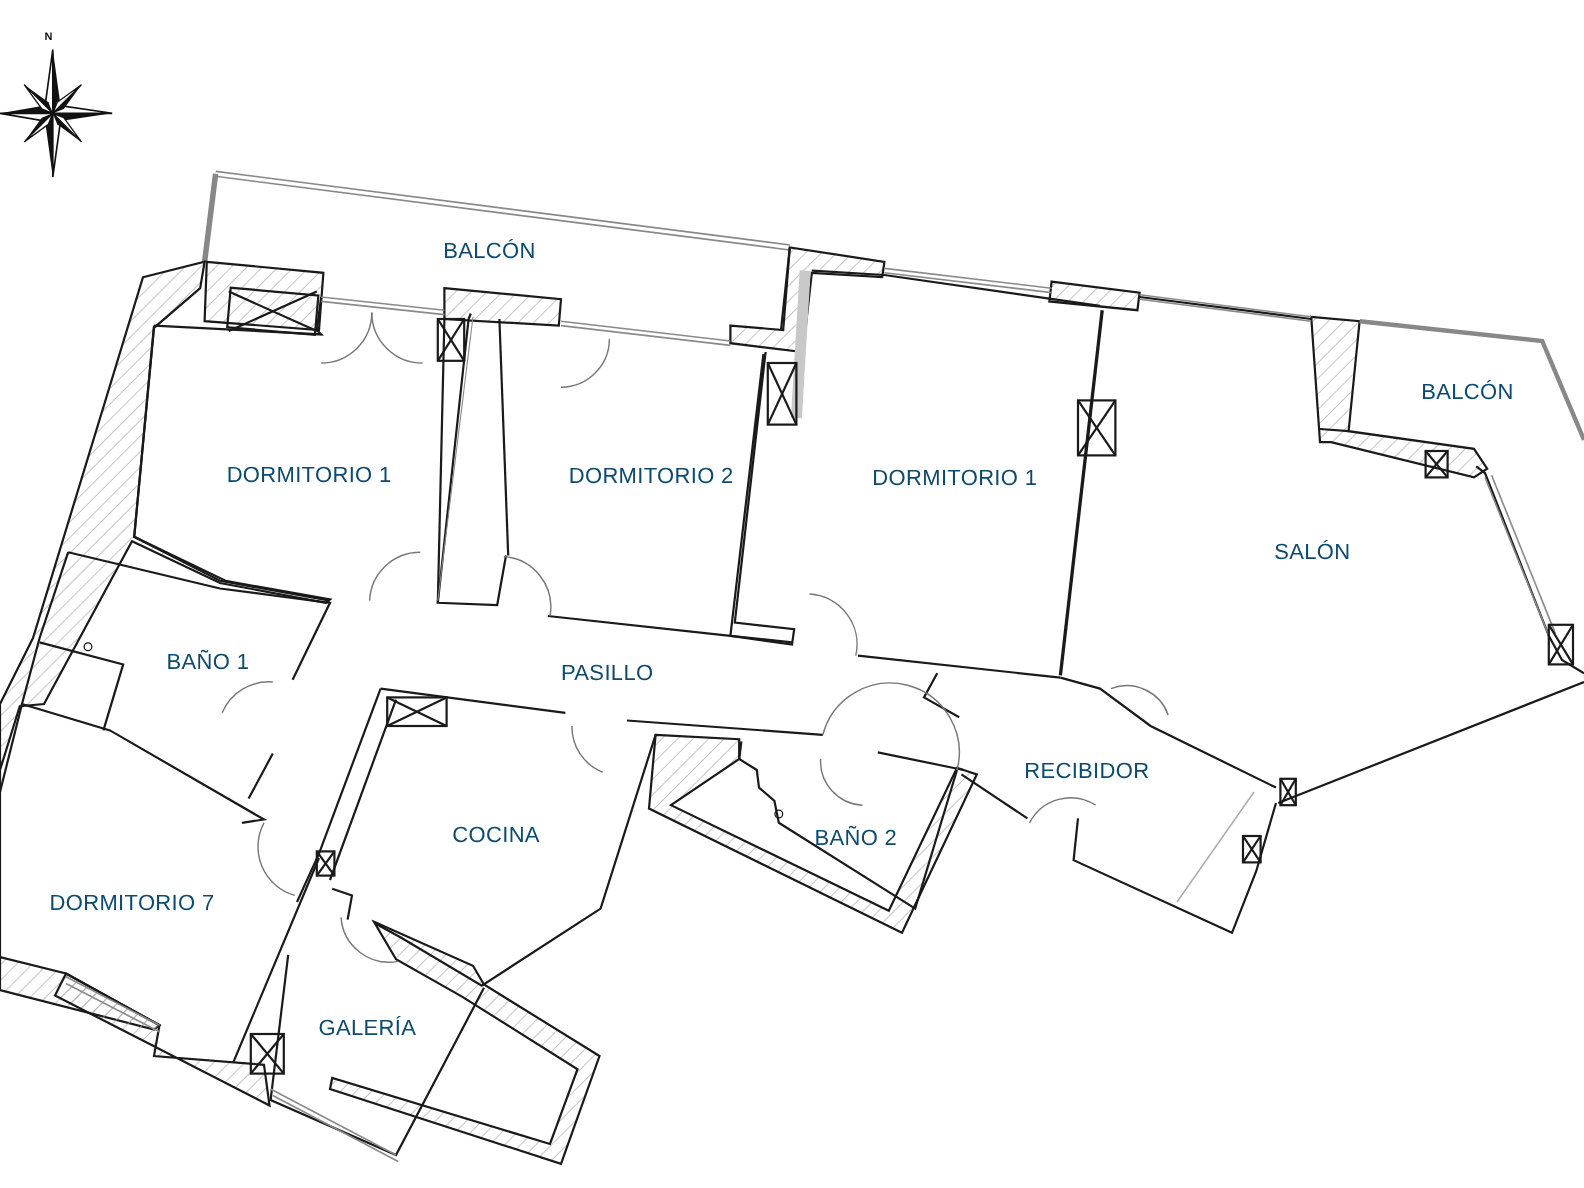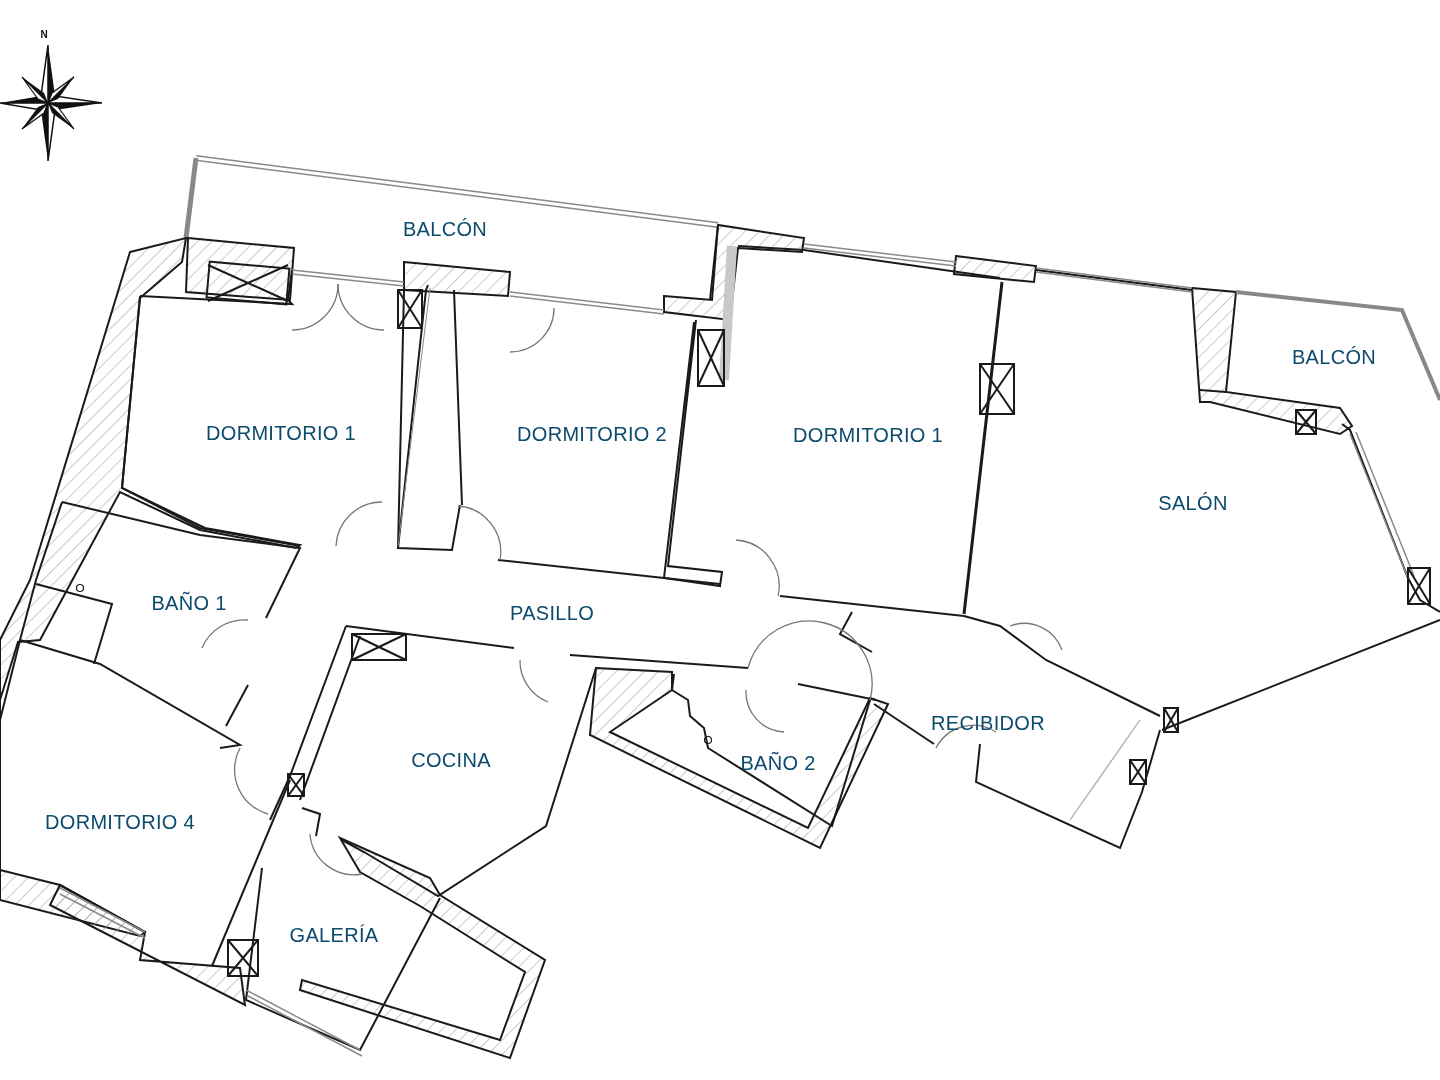--- a/index.html
+++ b/index.html
@@ -215,17 +215,17 @@
 <div class="north-label" style="left:44px; top:34px;">N</div>
 
 <div class="room-label" style="left:445px; top:229px;">BALCÓN</div>
 <div class="room-label" style="left:1334px; top:357px;">BALCÓN</div>
 <div class="room-label" style="left:281px; top:433px;">DORMITORIO 1</div>
 <div class="room-label" style="left:568px; top:434px;margin-left:24px;">DORMITORIO 2</div>
 <div class="room-label" style="left:868px; top:435px;">DORMITORIO 1</div>
 <div class="room-label" style="left:1193px; top:503px;">SALÓN</div>
 <div class="room-label" style="left:169px; top:603px;margin-left:20px;">BAÑO 1</div>
 <div class="room-label" style="left:552px; top:613px;">PASILLO</div>
-<div class="room-label" style="left:988px; top:723px;text-align:right;">RECIBIDOR</div>
+<div class="room-label" style="left:988px; top:702px;text-align:right;">RECIBIDOR</div>
 <div class="room-label" style="left:451px; top:760px;">COCINA</div>
 <div class="room-label" style="left:778px; top:763px;">BAÑO 2</div>
-<div class="room-label" style="left:120px; top:822px;">DORMITORIO 4</div>
+<div class="room-label" style="left:120px; top:822px;">DORMITORIO 7</div>
 <div class="room-label" style="left:334px; top:935px;">GALERÍA</div>
 
 </body></html>

